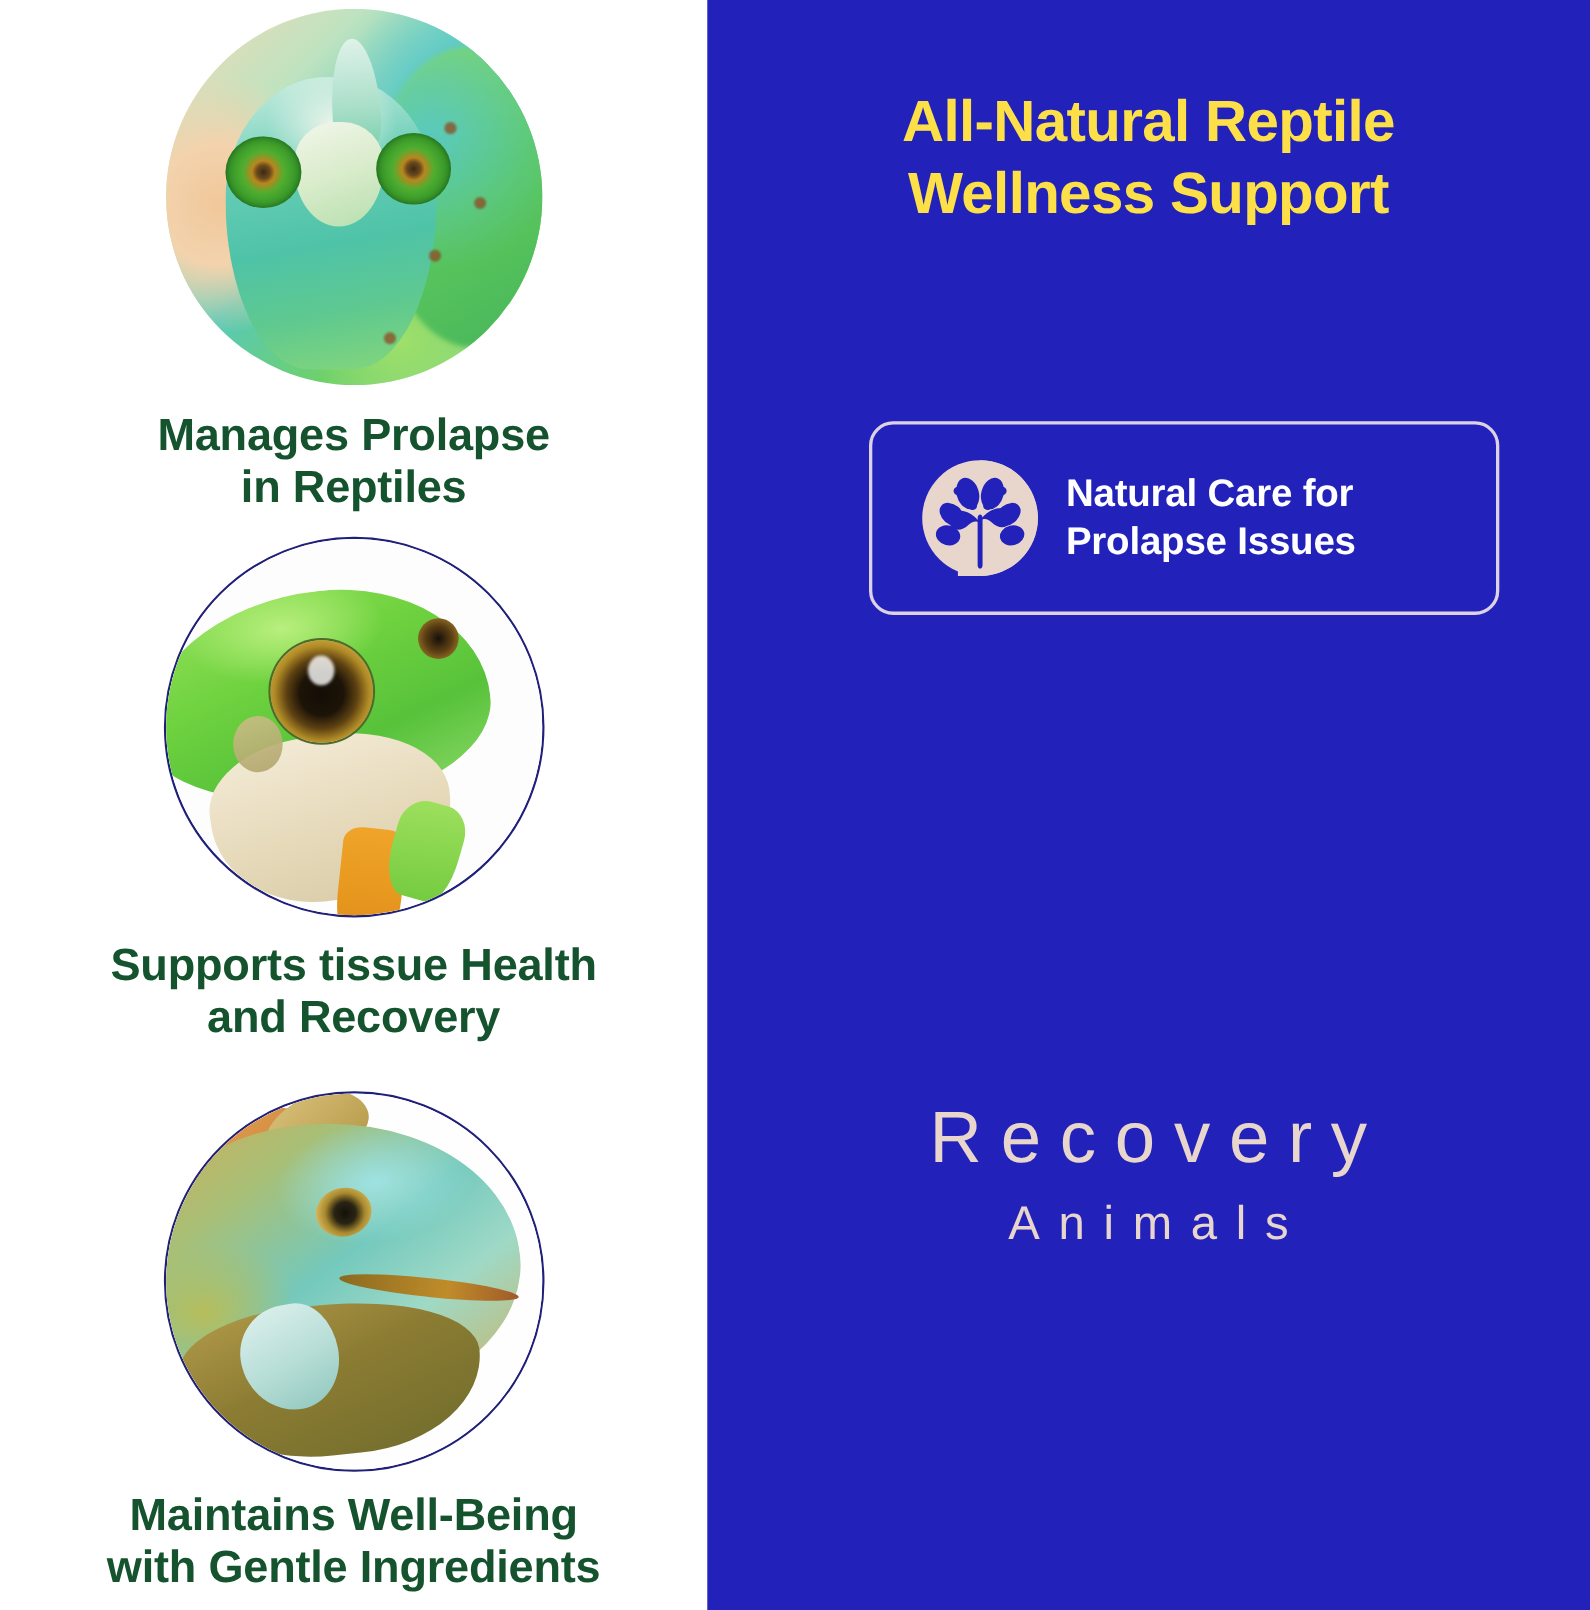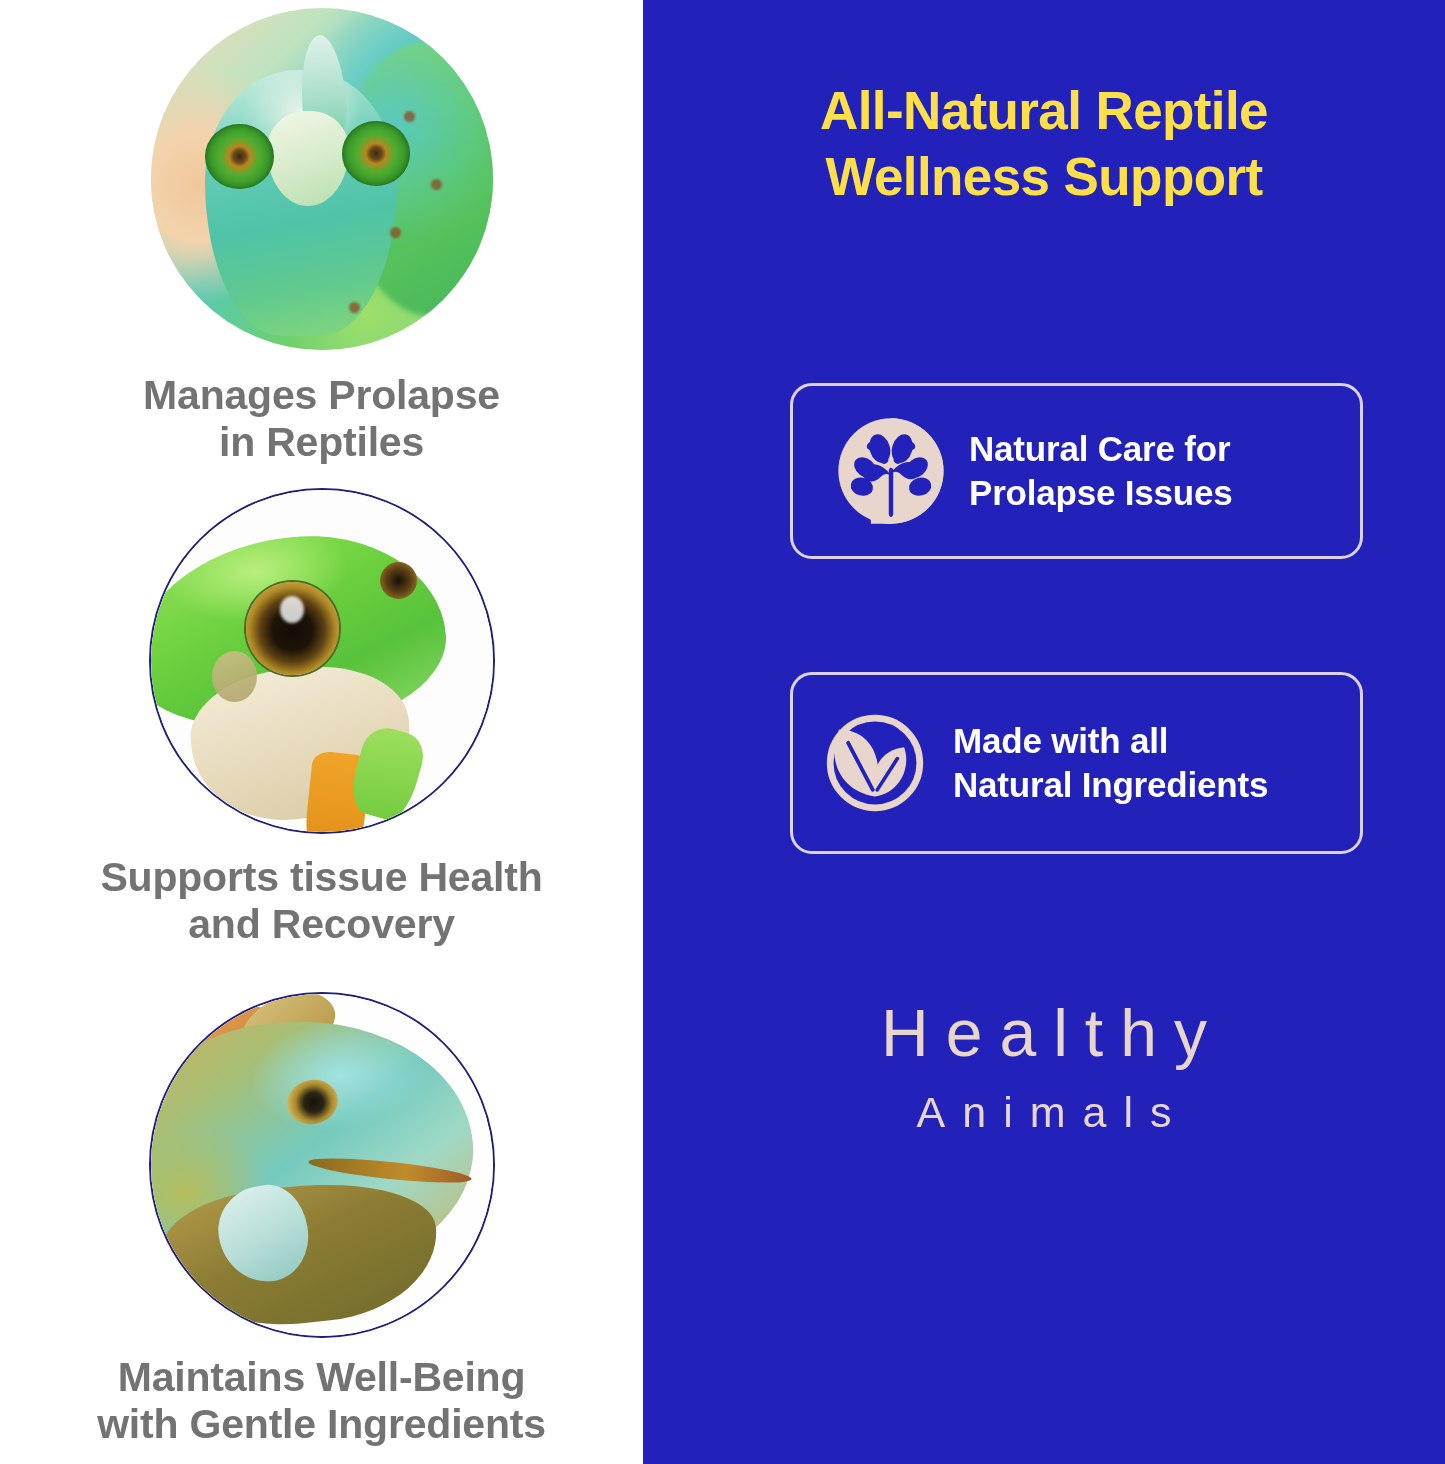--- a/index.html
+++ b/index.html
@@ -33,21 +33,21 @@
     width: 643px;
     text-align: center;
   }
   .feature-photo {
     position: relative;
     margin: 0 auto;
     border-radius: 50%;
     overflow: hidden;
   }
   .feature-caption {
-    color: #737373;
+    color: #14532d;
     font-weight: bold;
     font-size: 41px;
     line-height: 1.14;
     letter-spacing: -0.2px;
     white-space: pre-line;
   }
 
   
   .f1 { top: 8px; }
   .f1 .feature-photo { width: 342px; height: 342px; }
@@ -422,31 +422,18 @@
             <ellipse cx="76" cy="64" rx="8" ry="10" transform="rotate(76 76 64)"></ellipse>
             <path d="M44 40 C40 34 36 30 32 28" stroke="#2222BB" stroke-width="7" fill="none" stroke-linecap="round"></path>
             <path d="M56 40 C60 34 64 30 68 28" stroke="#2222BB" stroke-width="7" fill="none" stroke-linecap="round"></path>
           </g>
         </svg>
       </span>
       <span class="badge-text">Natural Care for
 Prolapse Issues</span>
     </div>
 
-    <div class="badge badge-2">
-      <span class="badge-icon">
-        <svg viewBox="0 0 100 100" width="112" height="112" aria-hidden="true">
-          <circle cx="50" cy="50" r="40" fill="none" stroke="#E8D5CC" stroke-width="6"></circle>
-          <path d="M50 80 C14 74 8 40 18 20 C44 20 60 44 50 80 Z" fill="#E8D5CC"></path>
-          <path d="M50 80 C74 76 82 52 76 36 C56 38 44 56 50 80 Z" fill="#E8D5CC"></path>
-          <path d="M26 32 L48 74" stroke="#2222BB" stroke-width="3.4" stroke-linecap="round" fill="none"></path>
-          <path d="M70 46 L52 74" stroke="#2222BB" stroke-width="3.2" stroke-linecap="round" fill="none"></path>
-        </svg>
-      </span>
-      <span class="badge-text">Made with all
-Natural Ingredients</span>
-    </div>
-
-    <div class="brand brand-1">Healthy</div>
+
+    <div class="brand brand-1">Recovery</div>
     <div class="brand brand-2">Animals</div>
   </div>
 
 </div>
 
 </body></html>

